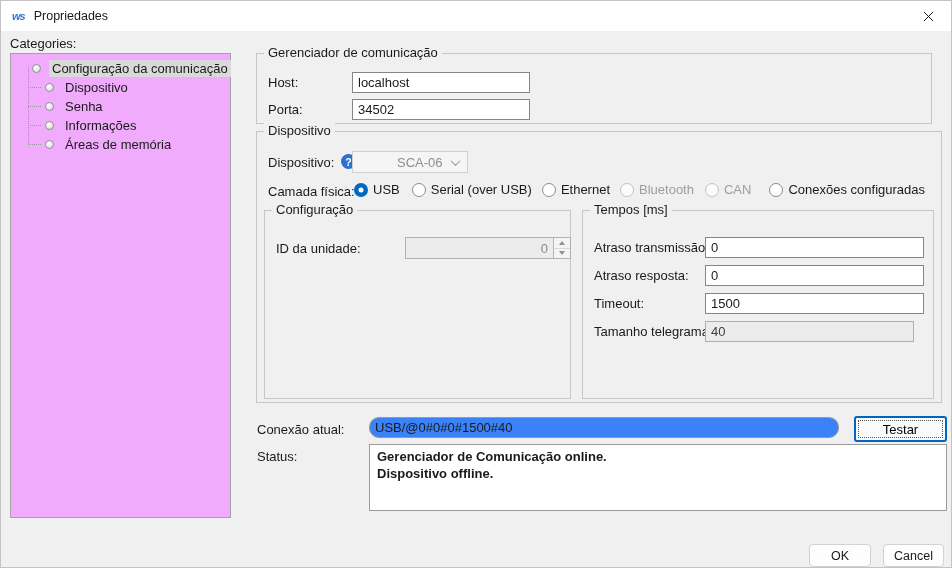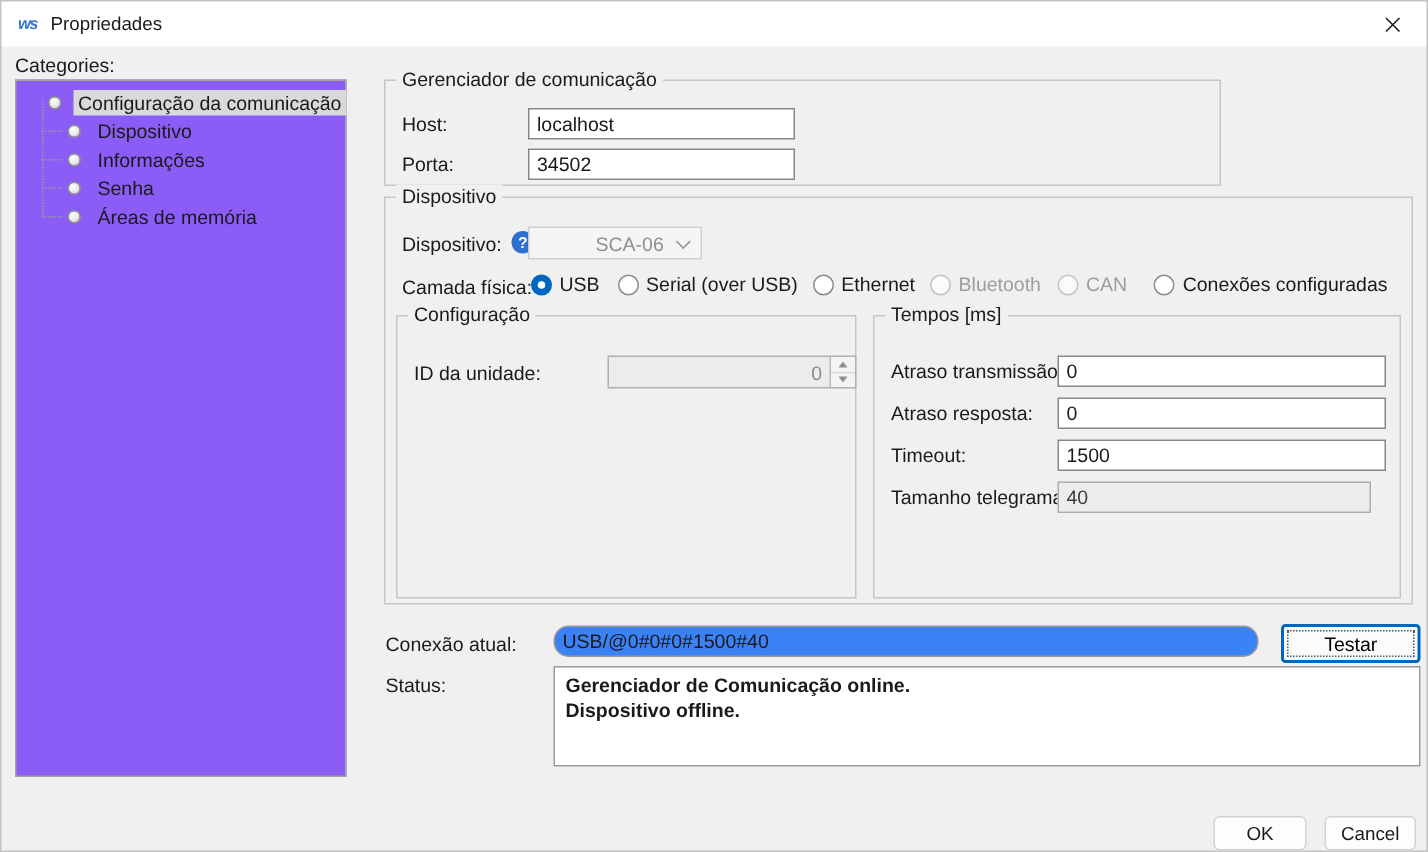--- a/index.html
+++ b/index.html
@@ -14,21 +14,21 @@
               display:flex; align-items:center; padding-left:11px; }
   .app-icon { color:#3575d3; font-weight:bold; font-style:italic; font-size:11px; letter-spacing:-1px;
               margin-right:9px; line-height:1; }
   .win-title { font-size:12.5px; color:#1a1a1a; }
   .close-btn { position:absolute; right:0; top:0; width:46px; height:30px; border:0; background:transparent;
                display:flex; align-items:center; justify-content:center; cursor:pointer; }
   .close-btn svg { display:block; }
 
   
   .cat-label { position:absolute; left:9px; top:35px; }
-  .listbox { position:absolute; left:9px; top:52px; width:221px; height:465px; background:#8b5cf6;
+  .listbox { position:absolute; left:9px; top:52px; width:221px; height:465px; background:#f0abfc;
              border:1px solid #a3a3a3; }
   .tree { position:relative; padding-top:5px; }
   .tree-vline { position:absolute; left:17px; top:13px; height:77px; border-left:1px dotted #9a9a9a; }
   .tree-item { position:relative; height:19px; display:flex; align-items:center; padding-left:17px; cursor:default; }
   .stub { width:13px; border-top:1px dotted #9a9a9a; height:0; }
   .bullet { width:9px; height:9px; border-radius:50%; border:1px solid #909090; margin:0 8px 0 4px;
             background:radial-gradient(circle at 35% 30%, #ffffff 0%, #e9e9e9 55%, #c7c7c7 100%); flex:none; }
   .tree-label { padding:1px 3px; white-space:nowrap; }
   .tree-label.sel { background:#d9d9d9; }
 
@@ -113,36 +113,36 @@
         <span class="tree-label sel">Configuração da comunicação</span>
       </div>
       <div class="tree-item">
         <span class="stub"></span>
         <span class="bullet"></span>
         <span class="tree-label">Dispositivo</span>
       </div>
       <div class="tree-item">
         <span class="stub"></span>
         <span class="bullet"></span>
+        <span class="tree-label">Senha</span>
+      </div>
+      <div class="tree-item">
+        <span class="stub"></span>
+        <span class="bullet"></span>
         <span class="tree-label">Informações</span>
       </div>
       <div class="tree-item">
         <span class="stub"></span>
         <span class="bullet"></span>
-        <span class="tree-label">Senha</span>
-      </div>
-      <div class="tree-item">
-        <span class="stub"></span>
-        <span class="bullet"></span>
         <span class="tree-label">Áreas de memória</span>
       </div>
     </div>
   </div>
 
-  <div class="groupbox" style="left:255px; top:52px; width:558px; height:71px;">
+  <div class="groupbox" style="left:255px; top:52px; width:676px; height:71px;">
     <span class="gb-title">Gerenciador de comunicação</span>
     <span class="flabel" style="left:11px; top:21px;">Host:</span>
     <input class="tb" style="left: 95px; top: 18px; width: 178px;" value="localhost">
     <span class="flabel" style="left:11px; top:48px;">Porta:</span>
     <input class="tb" style="left: 95px; top: 45px; width: 178px;" value="34502">
   </div>
 
   <div class="groupbox" style="left:255px; top:130px; width:686px; height:272px;">
     <span class="gb-title">Dispositivo</span>
 

